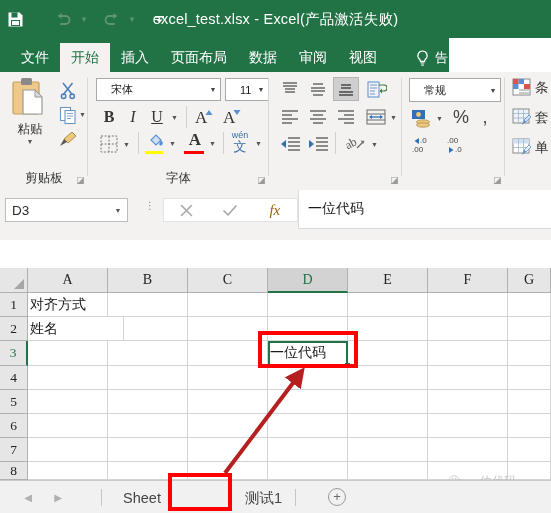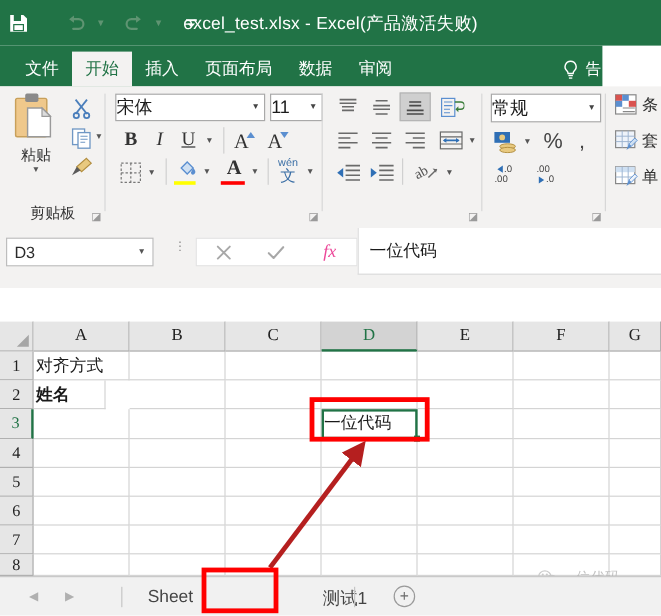--- a/index.html
+++ b/index.html
@@ -28,21 +28,21 @@
     color: #ffffff; font-size: 9px; }
   .title-text {
     position: absolute; left: 0; top: 0; width: 551px; height: 38px;
     display: flex; align-items: center; justify-content: center;
     color: #ffffff; font-size: 14.5px; letter-spacing: .2px;
     pointer-events: none;
   }
 
   
   .tabbar {
-    position: absolute; left: 0; top: 38px; width: 502px; height: 34px;
+    position: absolute; left: 0; top: 38px; width: 449px; height: 34px;
     background: #217346; display: flex; align-items: flex-end;
   }
   .tab {
     height: 29px; line-height: 29px; padding: 0 11px;
     color: #ffffff; font-size: 14px; white-space: nowrap;
   }
   .tab.active { background: #f3f2f1; color: #217346; }
   .tab-spacer { flex: 1 1 auto; }
   .lightbulb { color: #ffffff; padding: 0 5px 4px 4px; display: flex; align-items: flex-end; height: 29px; }
   .tell-me-clip { color: #ffffff; font-size: 13px; line-height: 29px; overflow: hidden; width: 14px; }
@@ -71,21 +71,21 @@
   .paste-label { font-size: 12.5px; color: #333; margin-top: 1px; }
   .paste-caret { font-size: 7px; color: #555; line-height: 8px; }
   .mini-btn { position: absolute; display: flex; align-items: center; justify-content: center; }
   .mini-caret { position: absolute; font-size: 7px; color: #555; }
 
   
   .combo {
     position: absolute; background: #ffffff; border: 1px solid #a9a9a9;
     display: flex; align-items: center; box-sizing: border-box;
   }
-  .combo .cv { flex: 1 1 auto; padding-left: 0; font-size: 15px; color: #1a1a1a;
+  .combo .cv { flex: 1 1 auto; padding-left: 14px; font-size: 11px; color: #1a1a1a;
      white-space: nowrap; overflow: hidden; }
   .combo .cc { width: 14px; text-align: center; font-size: 7px; color: #444; }
   .ico-btn { position: absolute; display: flex; align-items: center; justify-content: center;
     font-size: 14px; color: #333; }
   .ico-btn.sel { background: #cfcfcf; border: 1px solid #b5b5b5; box-sizing: border-box; }
   .bar-under { position: absolute; height: 3px; }
 
   
   .fbar { position: absolute; left: 0; top: 190px; width: 551px; height: 50px; background: #f3f2f1; }
   .namebox {
@@ -94,21 +94,21 @@
     display: flex; align-items: center;
   }
   .namebox .nv { flex: 1 1 auto; padding-left: 6px; font-size: 13.5px; color: #2b2b2b; }
   .namebox .nc { width: 18px; text-align: center; font-size: 7px; color: #555; }
   .fbar-grip { position: absolute; left: 145px; top: 12px; width: 4px; height: 16px;
     color: #8a8a8a; font-size: 10px; line-height: 8px; text-align: center; }
   .fb-btns { position: absolute; left: 163px; top: 8px; width: 135px; height: 24px;
     background: #ffffff; border: 1px solid #e2e2e2; box-sizing: border-box; display: flex; }
   .fb-btn { flex: 1 1 0; display: flex; align-items: center; justify-content: center;
     color: #9c9c9c; font-size: 15px; }
-  .fb-btn.fx { color: #ec4899; font-style: italic; font-family: "Liberation Serif", serif; font-size: 15px; }
+  .fb-btn.fx { color: #a16207; font-style: italic; font-family: "Liberation Serif", serif; font-size: 15px; }
   .fb-input {
     position: absolute; left: 298px; top: 0px; width: 253px; height: 39px;
     background: #ffffff; border-left: 1px solid #dcdcdc; border-bottom: 1px solid #d9d9d9;
     box-sizing: border-box; display: flex; align-items: center;
     padding-left: 9px; font-size: 14px; color: #1a1a1a;
     font-family: "DejaVu Sans", sans-serif;
   }
 
   
   .gridwrap { position: absolute; left: 0; top: 240px; width: 551px; height: 240px; background: #ffffff; }
@@ -223,20 +223,21 @@
   </div>
 
   <div class="tabbar">
     <div style="width:10px"></div>
     <div class="tab">文件</div>
     <div class="tab active">开始</div>
     <div class="tab">插入</div>
     <div class="tab">页面布局</div>
     <div class="tab">数据</div>
     <div class="tab">审阅</div>
+    <div class="tab">视图</div>
     <div class="tab-spacer"></div>
     <div class="lightbulb">
       <svg width="15" height="19" viewBox="0 0 15 19" aria-hidden="true">
         <path d="M7.5 2 a4.6 4.6 0 0 1 3.1 8 c-.8.8-1 1.4-1 2.3h-4.2c0-.9-.2-1.5-1-2.3A4.6 4.6 0 0 1 7.5 2z" fill="none" stroke="#ffffff" stroke-width="1.2"></path>
         <rect x="5.6" y="13.4" width="3.8" height="1.1" fill="#ffffff"></rect>
         <rect x="6.1" y="15.5" width="2.8" height="1.1" fill="#ffffff"></rect>
       </svg>
     </div>
     <div class="tell-me-clip">告</div>
   </div>
@@ -330,20 +331,21 @@
       <div class="ico-btn" style="left:96px; top:57px; width:22px; height:22px; font-family:'Liberation Serif',serif; font-size:17px; font-weight:bold;">A</div>
       <div class="bar-under" style="left:96px; top:79px; width:20px; background:#ff0000;"></div>
       <div class="mini-caret" style="left:121px; top:68px;">▼</div>
       <div style="position:absolute; left:135px; top:60px; width:1px; height:22px; background:#d0d0d0;"></div>
       <div style="position:absolute; left:140px; top:58px; width:24px; height:25px; text-align:center; color:#3a6ea5; line-height:11px;">
         <span style="font-size:9px; display:block;">wén</span>
         <span style="font-size:13px; display:block;">文</span>
       </div>
       <div class="mini-caret" style="left:167px; top:68px;">▼</div>
 
+      <div class="group-label">字体</div>
       <div class="dialog-launcher">◪</div>
       <div class="group-sep" style="left:180px;"></div>
     </div>
 
     <div class="group" style="left:269px; width:133px;">
 
       <div class="ico-btn" style="left:8px; top:5px; width:26px; height:24px;">
         <svg width="20" height="18" viewBox="0 0 20 18" aria-hidden="true">
           <path d="M3 3h14M3 6h14M5 9h10M5 12h10" stroke="#6a6a6a" stroke-width="1.3"></path>
         </svg>
@@ -531,21 +533,21 @@
     <div class="rowhead" style="top:222px; height:18px;">8</div>
 
     <div class="cell" style="left:28px;  top:53px;  width:80px; height:24px;">对齐方式</div>
     <div class="cell" style="left:108px; top:53px;  width:80px; height:24px;"></div>
     <div class="cell" style="left:188px; top:53px;  width:80px; height:24px;"></div>
     <div class="cell" style="left:268px; top:53px;  width:80px; height:24px;"></div>
     <div class="cell" style="left:348px; top:53px;  width:80px; height:24px;"></div>
     <div class="cell" style="left:428px; top:53px;  width:80px; height:24px;"></div>
     <div class="cell" style="left:508px; top:53px;  width:43px; height:24px;"></div>
 
-    <div class="cell" style="left:28px;  top:77px;  width:60px; height:24px;font-weight:bold;">姓名</div>
+    <div class="cell" style="left:28px;  top:77px;  width:96px; height:24px;">姓名</div>
     <div class="cell" style="left:108px; top:77px;  width:80px; height:24px;"></div>
     <div class="cell" style="left:188px; top:77px;  width:80px; height:24px;"></div>
     <div class="cell" style="left:268px; top:77px;  width:80px; height:24px;"></div>
     <div class="cell" style="left:348px; top:77px;  width:80px; height:24px;"></div>
     <div class="cell" style="left:428px; top:77px;  width:80px; height:24px;"></div>
     <div class="cell" style="left:508px; top:77px;  width:43px; height:24px;"></div>
 
     <div class="cell" style="left:28px;  top:101px; width:80px; height:25px;"></div>
     <div class="cell" style="left:108px; top:101px; width:80px; height:25px;"></div>
     <div class="cell" style="left:188px; top:101px; width:80px; height:25px;"></div>
@@ -620,20 +622,20 @@
       <circle cx="12.9" cy="8.1" r=".75" fill="#c4c4c4"></circle>
     </svg>
     <span>一位代码</span>
   </div>
 
   <div class="sheetbar">
     <div class="navbtn" style="left:20px;">◀</div>
     <div class="navbtn" style="left:50px;">▶</div>
     <div class="tabsep" style="left:101px;"></div>
     <div class="sheettab" style="left:112px; width:60px;">Sheet</div>
-    <div class="sheettab" style="left:241px; width:60px;padding-left:40px;">测试1</div>
+    <div class="sheettab" style="left:217px; width:60px;padding-left:40px;">测试1</div>
     <div class="tabsep" style="left:295px;"></div>
     <div class="addsheet" style="left:328px;">+</div>
   </div>
 
   <div class="annot-box" style="left:168px; top:473px; width:64px; height:38px;"></div>
 
 </div>
 
 </body></html>

